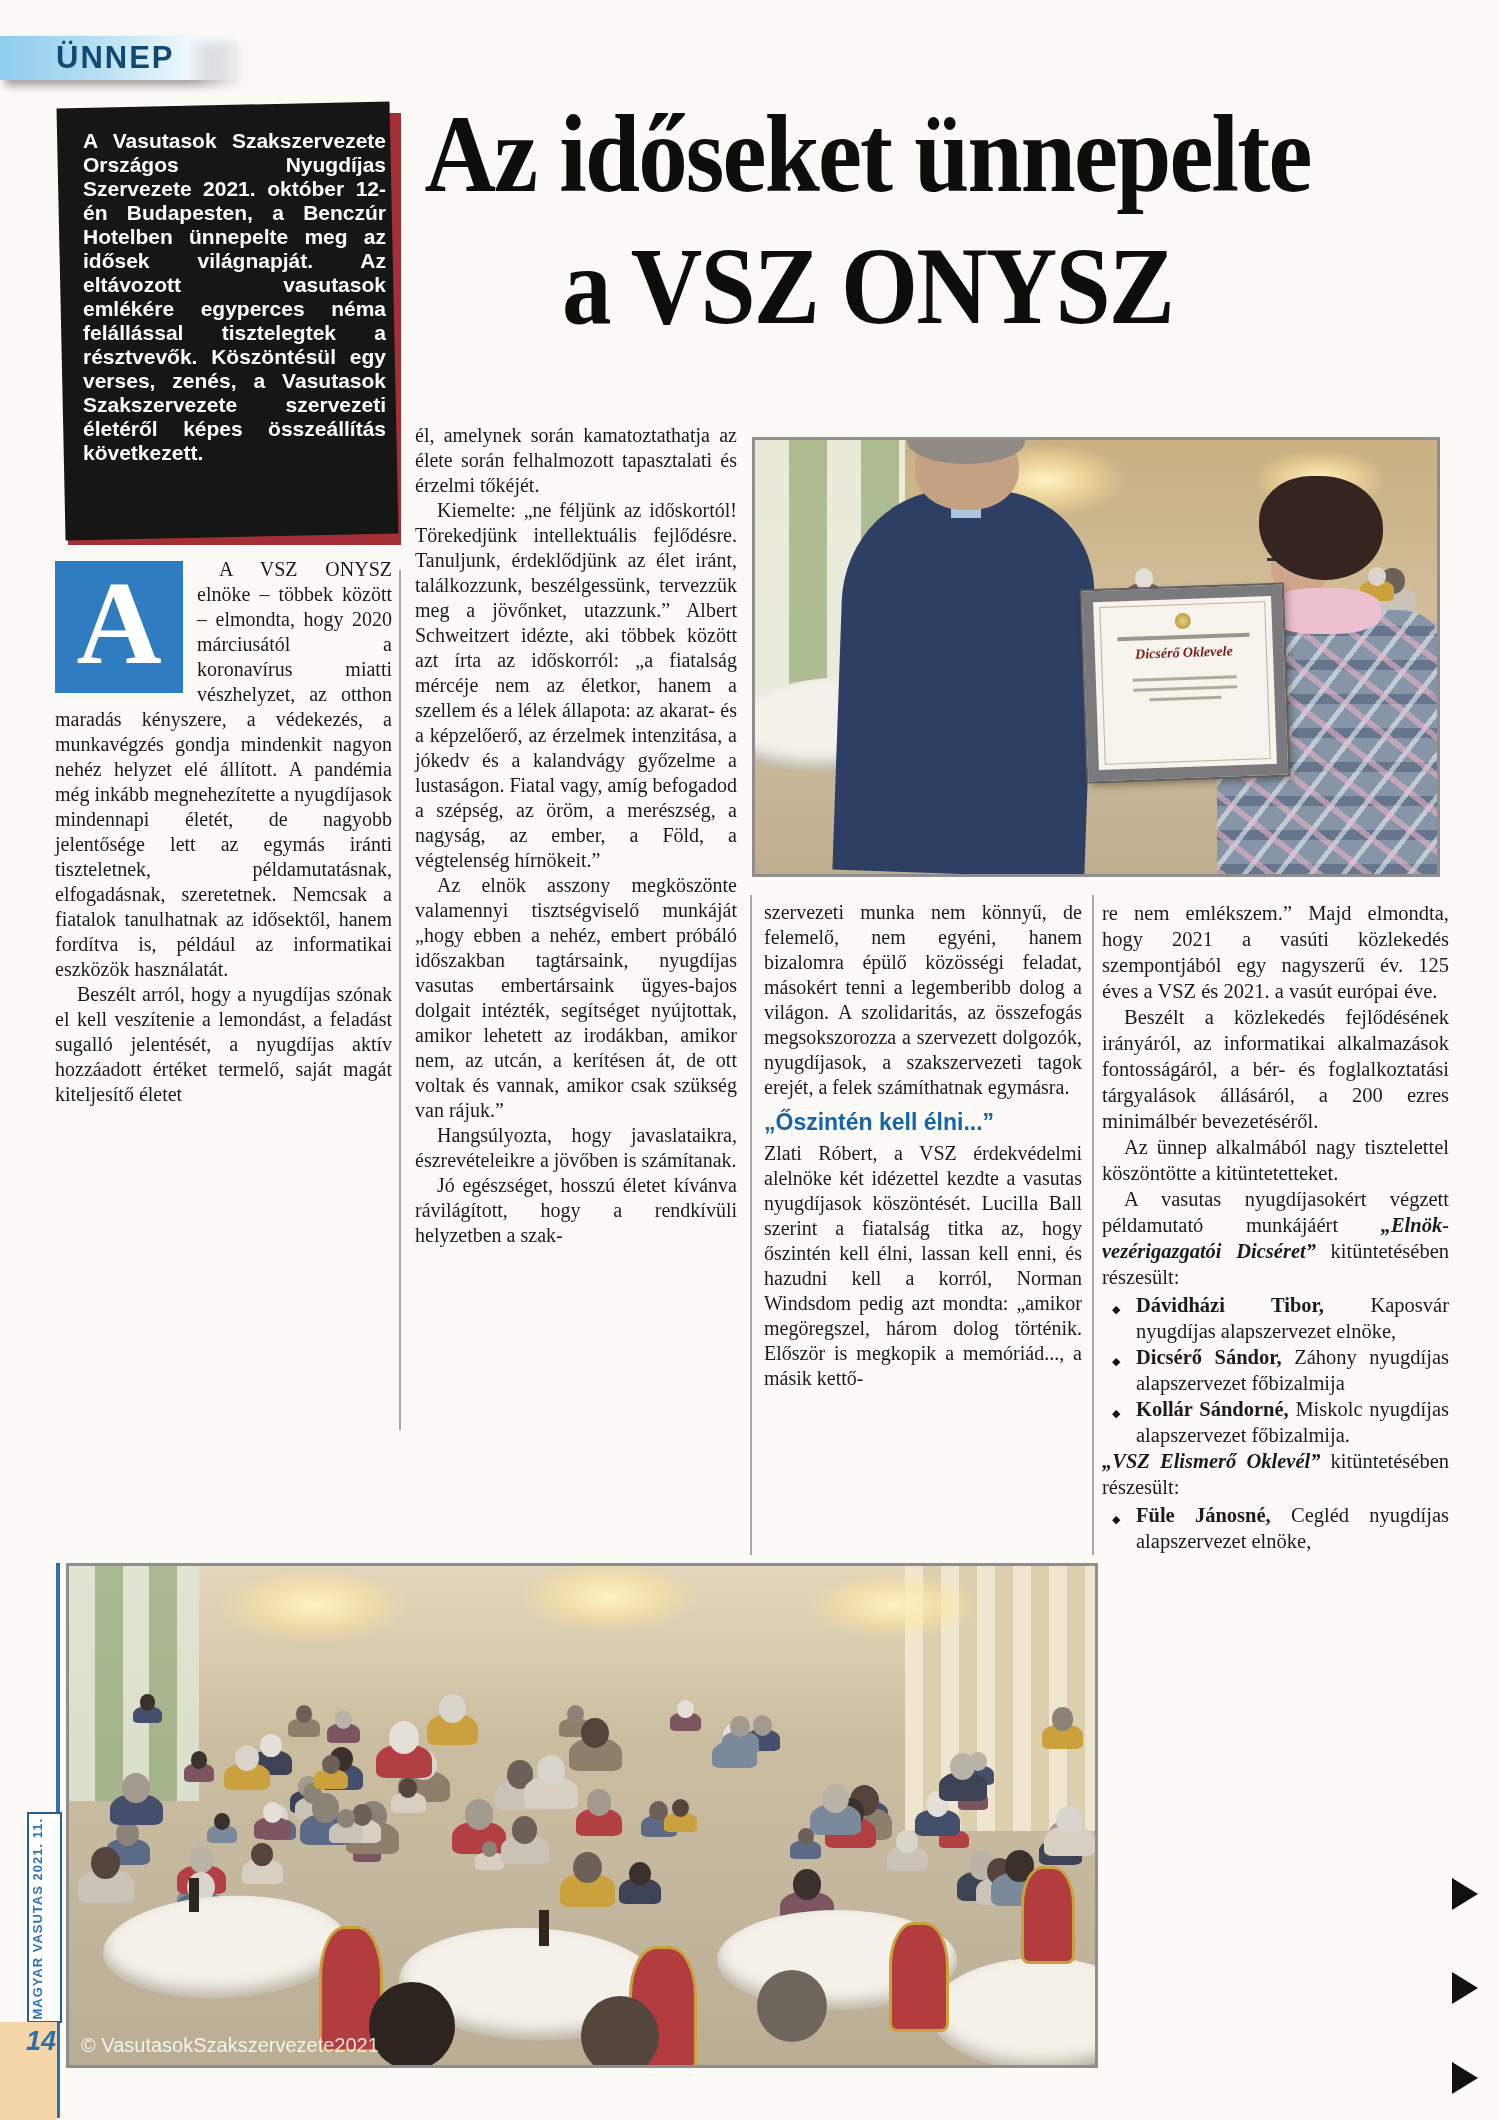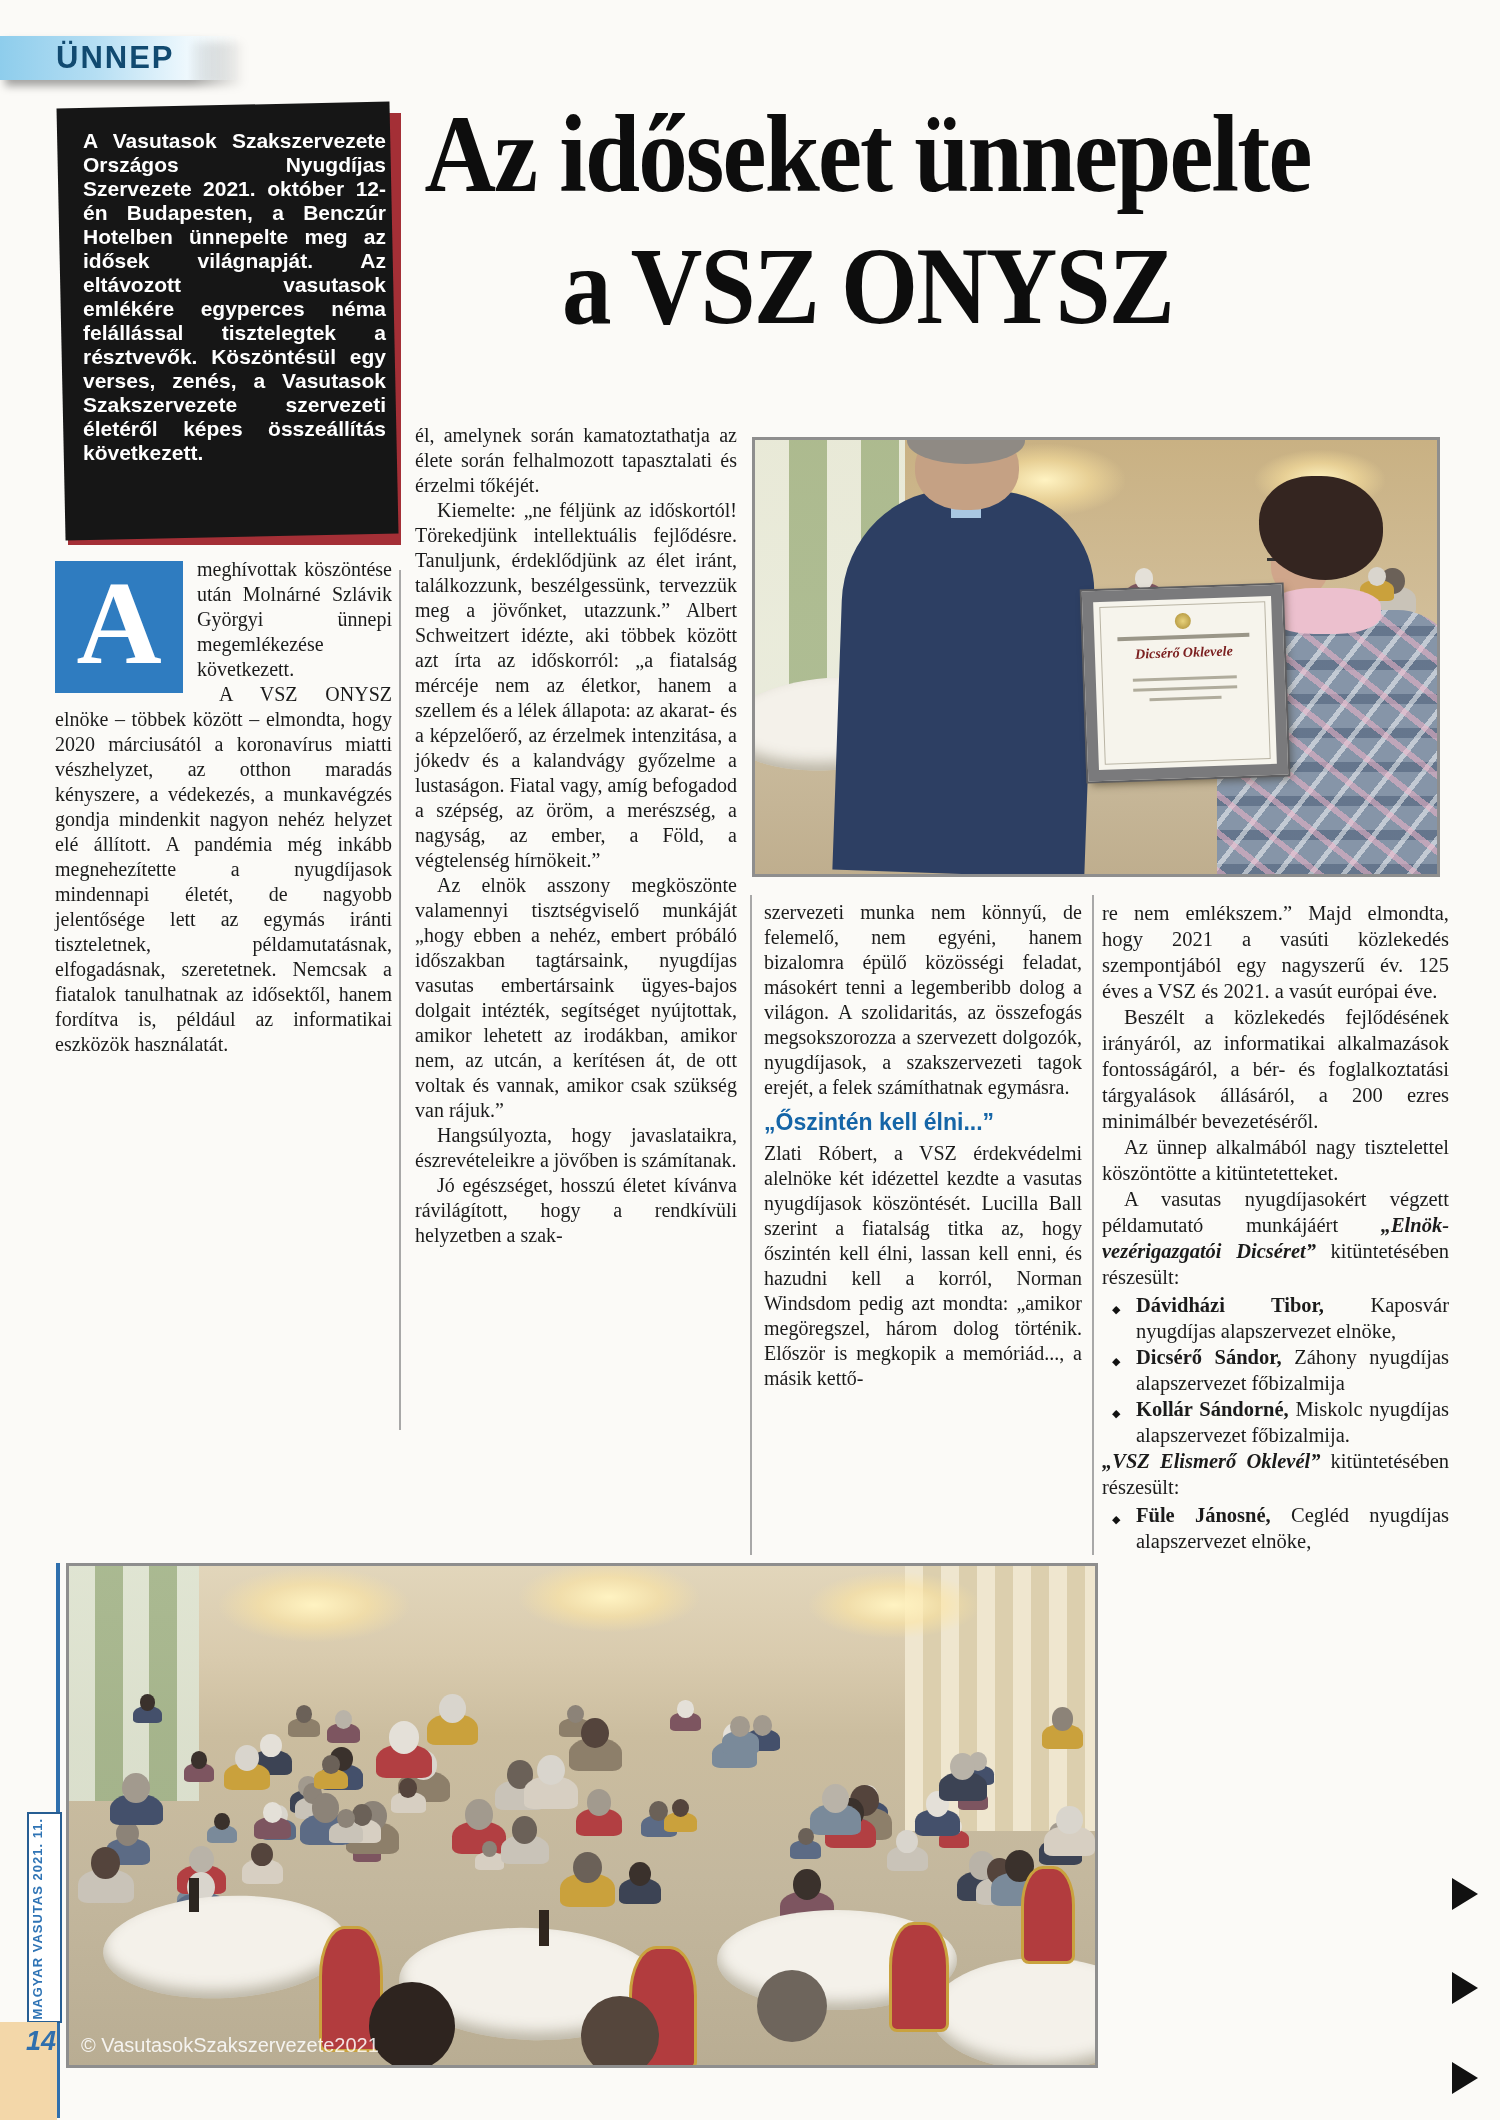--- a/index.html
+++ b/index.html
@@ -95,22 +95,23 @@
 
 <div class="abs leadbox">
   <p>A Vasutasok Szakszervezete Országos Nyugdíjas Szervezete 2021. október 12-én Budapesten, a Benczúr Hotelben ünnepelte meg az idősek világnapját. Az eltávozott vasutasok emlékére egyperces néma felállással tisztelegtek a résztvevők. Köszöntésül egy verses, zenés, a Vasutasok Szakszervezete szervezeti életéről képes összeállítás következett.</p>
 </div>
 
 <div class="abs rule" style="left:399px;top:570px;height:860px;"></div>
 <div class="abs rule" style="left:750px;top:895px;height:660px;"></div>
 <div class="abs rule" style="left:1092px;top:895px;height:660px;"></div>
 
 <div class="abs col col1">
-  <p class="noindent"><span class="dropcap">A</span><span>meghívottak köszöntése után Molnárné Szlávik Györgyi ünnepi megemlékezése következett.</span></p>
+  <p class="noindent"><span class="dropcap">A</span></p>
   <p>A VSZ ONYSZ elnöke – többek között – elmondta, hogy 2020 márciusától a koronavírus miatti vészhelyzet, az otthon maradás kényszere, a védekezés, a munkavégzés gondja mindenkit nagyon nehéz helyzet elé állított. A pandémia még inkább megnehezítette a nyugdíjasok mindennapi életét, de nagyobb jelentősége lett az egymás iránti tiszteletnek, példamutatásnak, elfogadásnak, szeretetnek. Nemcsak a fiatalok tanulhatnak az idősektől, hanem fordítva is, például az informatikai eszközök használatát.</p>
+  <p>Beszélt arról, hogy a nyugdíjas szónak el kell veszítenie a lemondást, a feladást sugalló jelentését, a nyugdíjas aktív hozzáadott értéket termelő, saját magát kiteljesítő életet</p>
 </div>
 
 <div class="abs col col2">
   <p class="noindent">él, amelynek során kamatoztathatja az élete során felhalmozott tapasztalati és érzelmi tőkéjét.</p>
   <p>Kiemelte: „ne féljünk az időskortól! Törekedjünk intellektuális fejlődésre. Tanuljunk, érdeklődjünk az élet iránt, találkozzunk, beszélgessünk, tervezzük meg a jövőnket, utazzunk.” Albert Schweitzert idézte, aki többek között azt írta az időskorról: „a fiatalság mércéje nem az életkor, hanem a szellem és a lélek állapota: az akarat- és a képzelőerő, az érzelmek intenzitása, a jókedv és a kalandvágy győzelme a lustaságon. Fiatal vagy, amíg befogadod a szépség, az öröm, a merészség, a nagyság, az ember, a Föld, a végtelenség hírnökeit.”</p>
   <p>Az elnök asszony megköszönte valamennyi tisztségviselő munkáját „hogy ebben a nehéz, embert próbáló időszakban tagtársaink, nyugdíjas vasutas embertársaink ügyes-bajos dolgait intézték, segítséget nyújtottak, amikor lehetett az irodákban, amikor nem, az utcán, a kerítésen át, de ott voltak és vannak, amikor csak szükség van rájuk.”</p>
   <p>Hangsúlyozta, hogy javaslataikra, észrevételeikre a jövőben is számítanak.</p>
   <p>Jó egészséget, hosszú életet kívánva rávilágított, hogy a rendkívüli helyzetben a szak-</p>
 </div>
 

